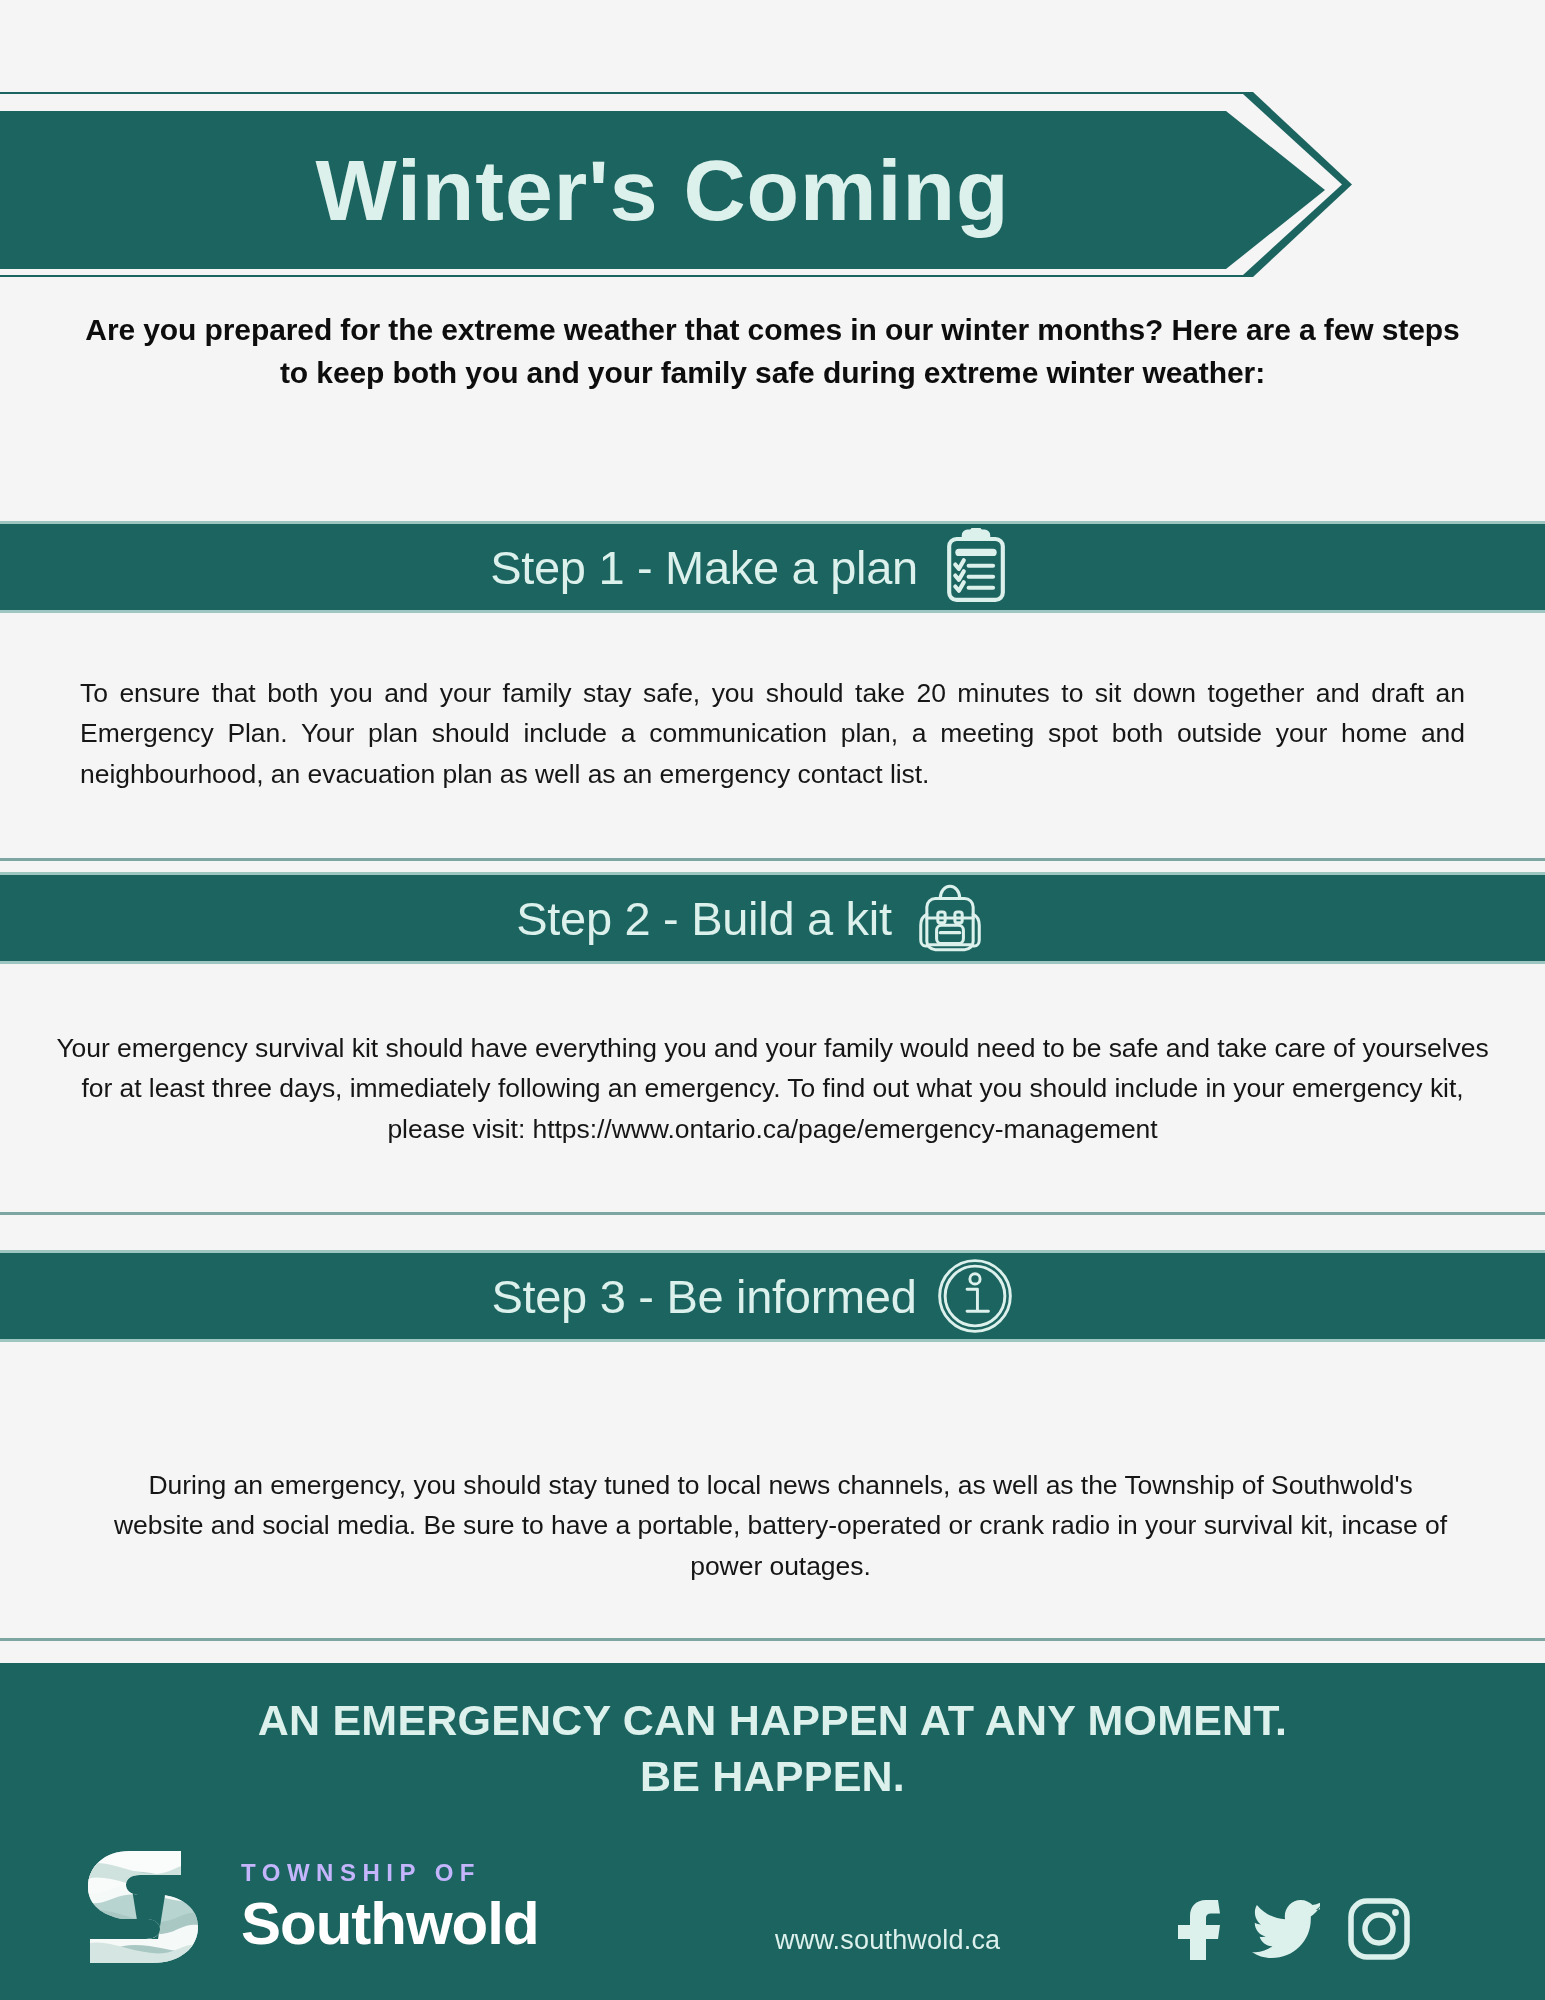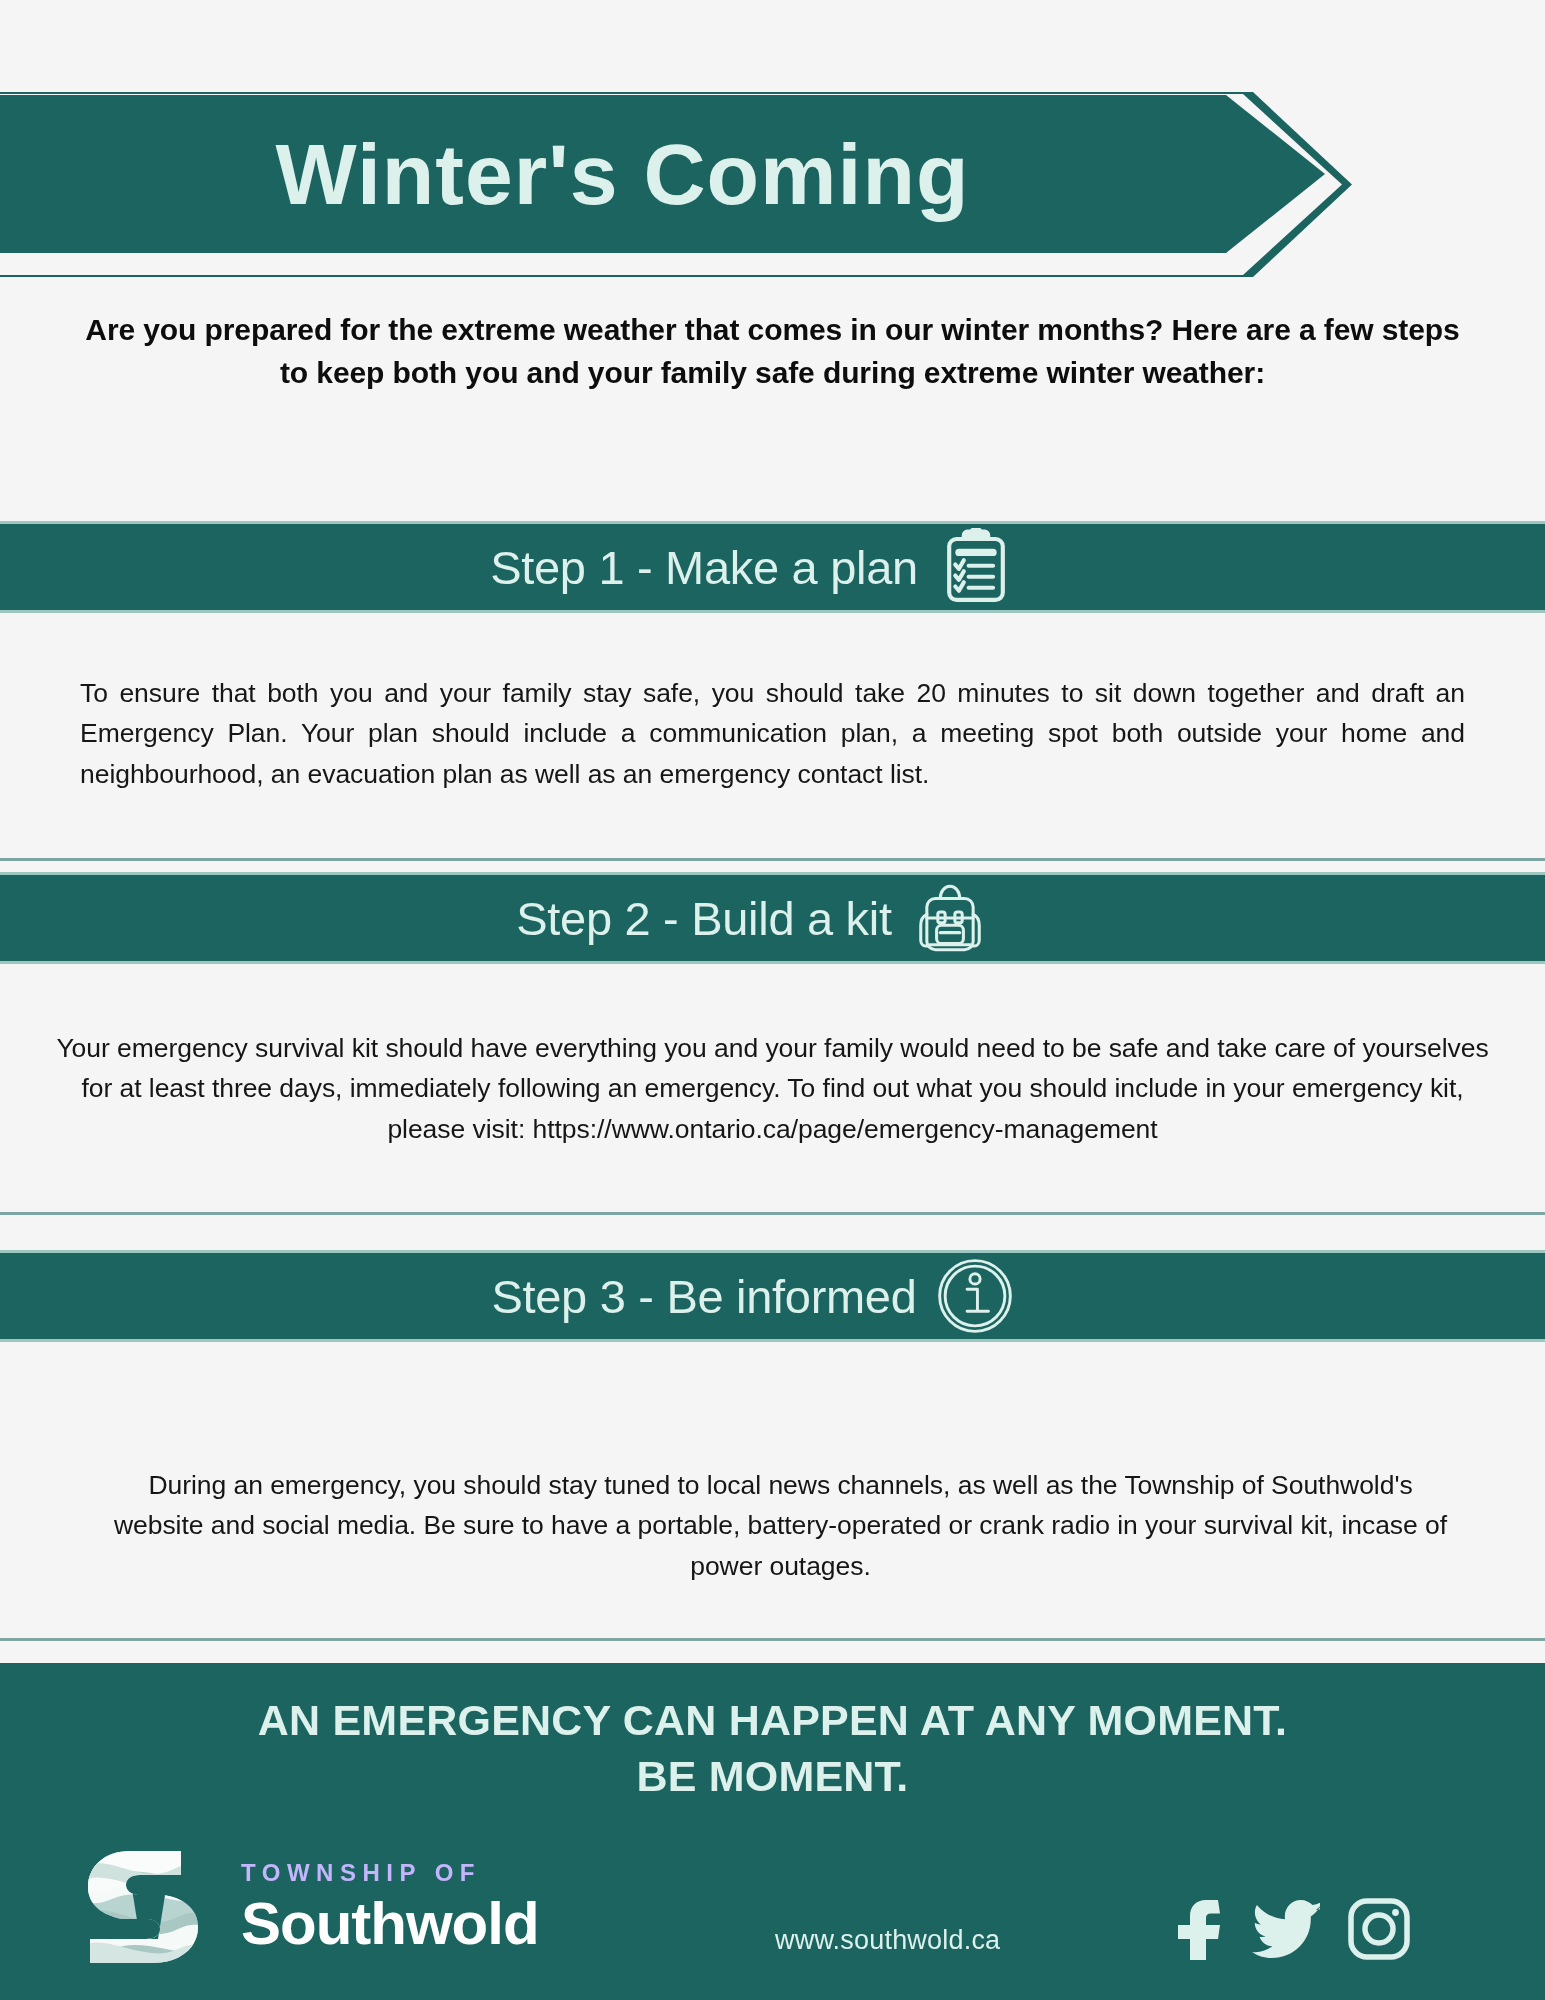--- a/index.html
+++ b/index.html
@@ -39,30 +39,31 @@
     top: 2px;
     left: -4px;
     width: 1346px;
     height: 181px;
     background: #f4f5f4;
     -webkit-clip-path: polygon(0 0, 1247px 0, 1346px 50%, 1247px 100%, 0 100%);
     clip-path: polygon(0 0, 1247px 0, 1346px 50%, 1247px 100%, 0 100%);
   }
   .title-bar {
     position: absolute;
-    top: 3px;
+    top: 19px;
     left: 0;
     width: 1325px;
     height: 158px;
     background: #1c6460;
     -webkit-clip-path: polygon(0 0, 1226px 0, 1325px 50%, 1226px 100%, 0 100%);
     clip-path: polygon(0 0, 1226px 0, 1325px 50%, 1226px 100%, 0 100%);
     display: flex;
     align-items: center;
     justify-content: center;
+    padding-left: 40px;
   }
   .title-text {
     color: #dcf0ec;
     font-size: 86px;
     font-weight: bold;
     letter-spacing: 1px;
     padding-right: 80px;
     white-space: nowrap;
   }
 
@@ -262,21 +263,21 @@
       </svg>
     </span>
   </div>
 </div>
 <div class="step-body body-center" style="top:1465px; left:91px; width:1335px;margin-left:22px;">During an emergency, you should stay tuned to local news channels, as well as the Township of Southwold's website and social media. Be sure to have a portable, battery-operated or crank radio in your survival kit, incase of power outages.</div>
 <div class="rule" style="top:1638px;"></div>
 
 <div class="footer">
   <div class="footer-cta">
     <span>AN EMERGENCY CAN HAPPEN AT ANY MOMENT.</span>
-    <span class="line2">BE MOMENT.</span>
+    <span class="line2">BE HAPPEN.</span>
   </div>
 
   <div class="logo-block">
     <span>
       <svg class="logo-mark" viewBox="0 0 135 128">
         <defs>
           <clipPath id="sclip">
             <path d="M103 8 H52 C26 8 10 24 10 44 C10 62 24 72 44 76 H70 C78 77 82 81 82 86
                      C82 92 77 96 68 96 H12 V120 H74 C103 120 120 104 120 84
                      C120 66 106 55 86 52 H60 C52 51 48 47 48 42 C48 36 53 32 62 32 H103 Z"></path>

